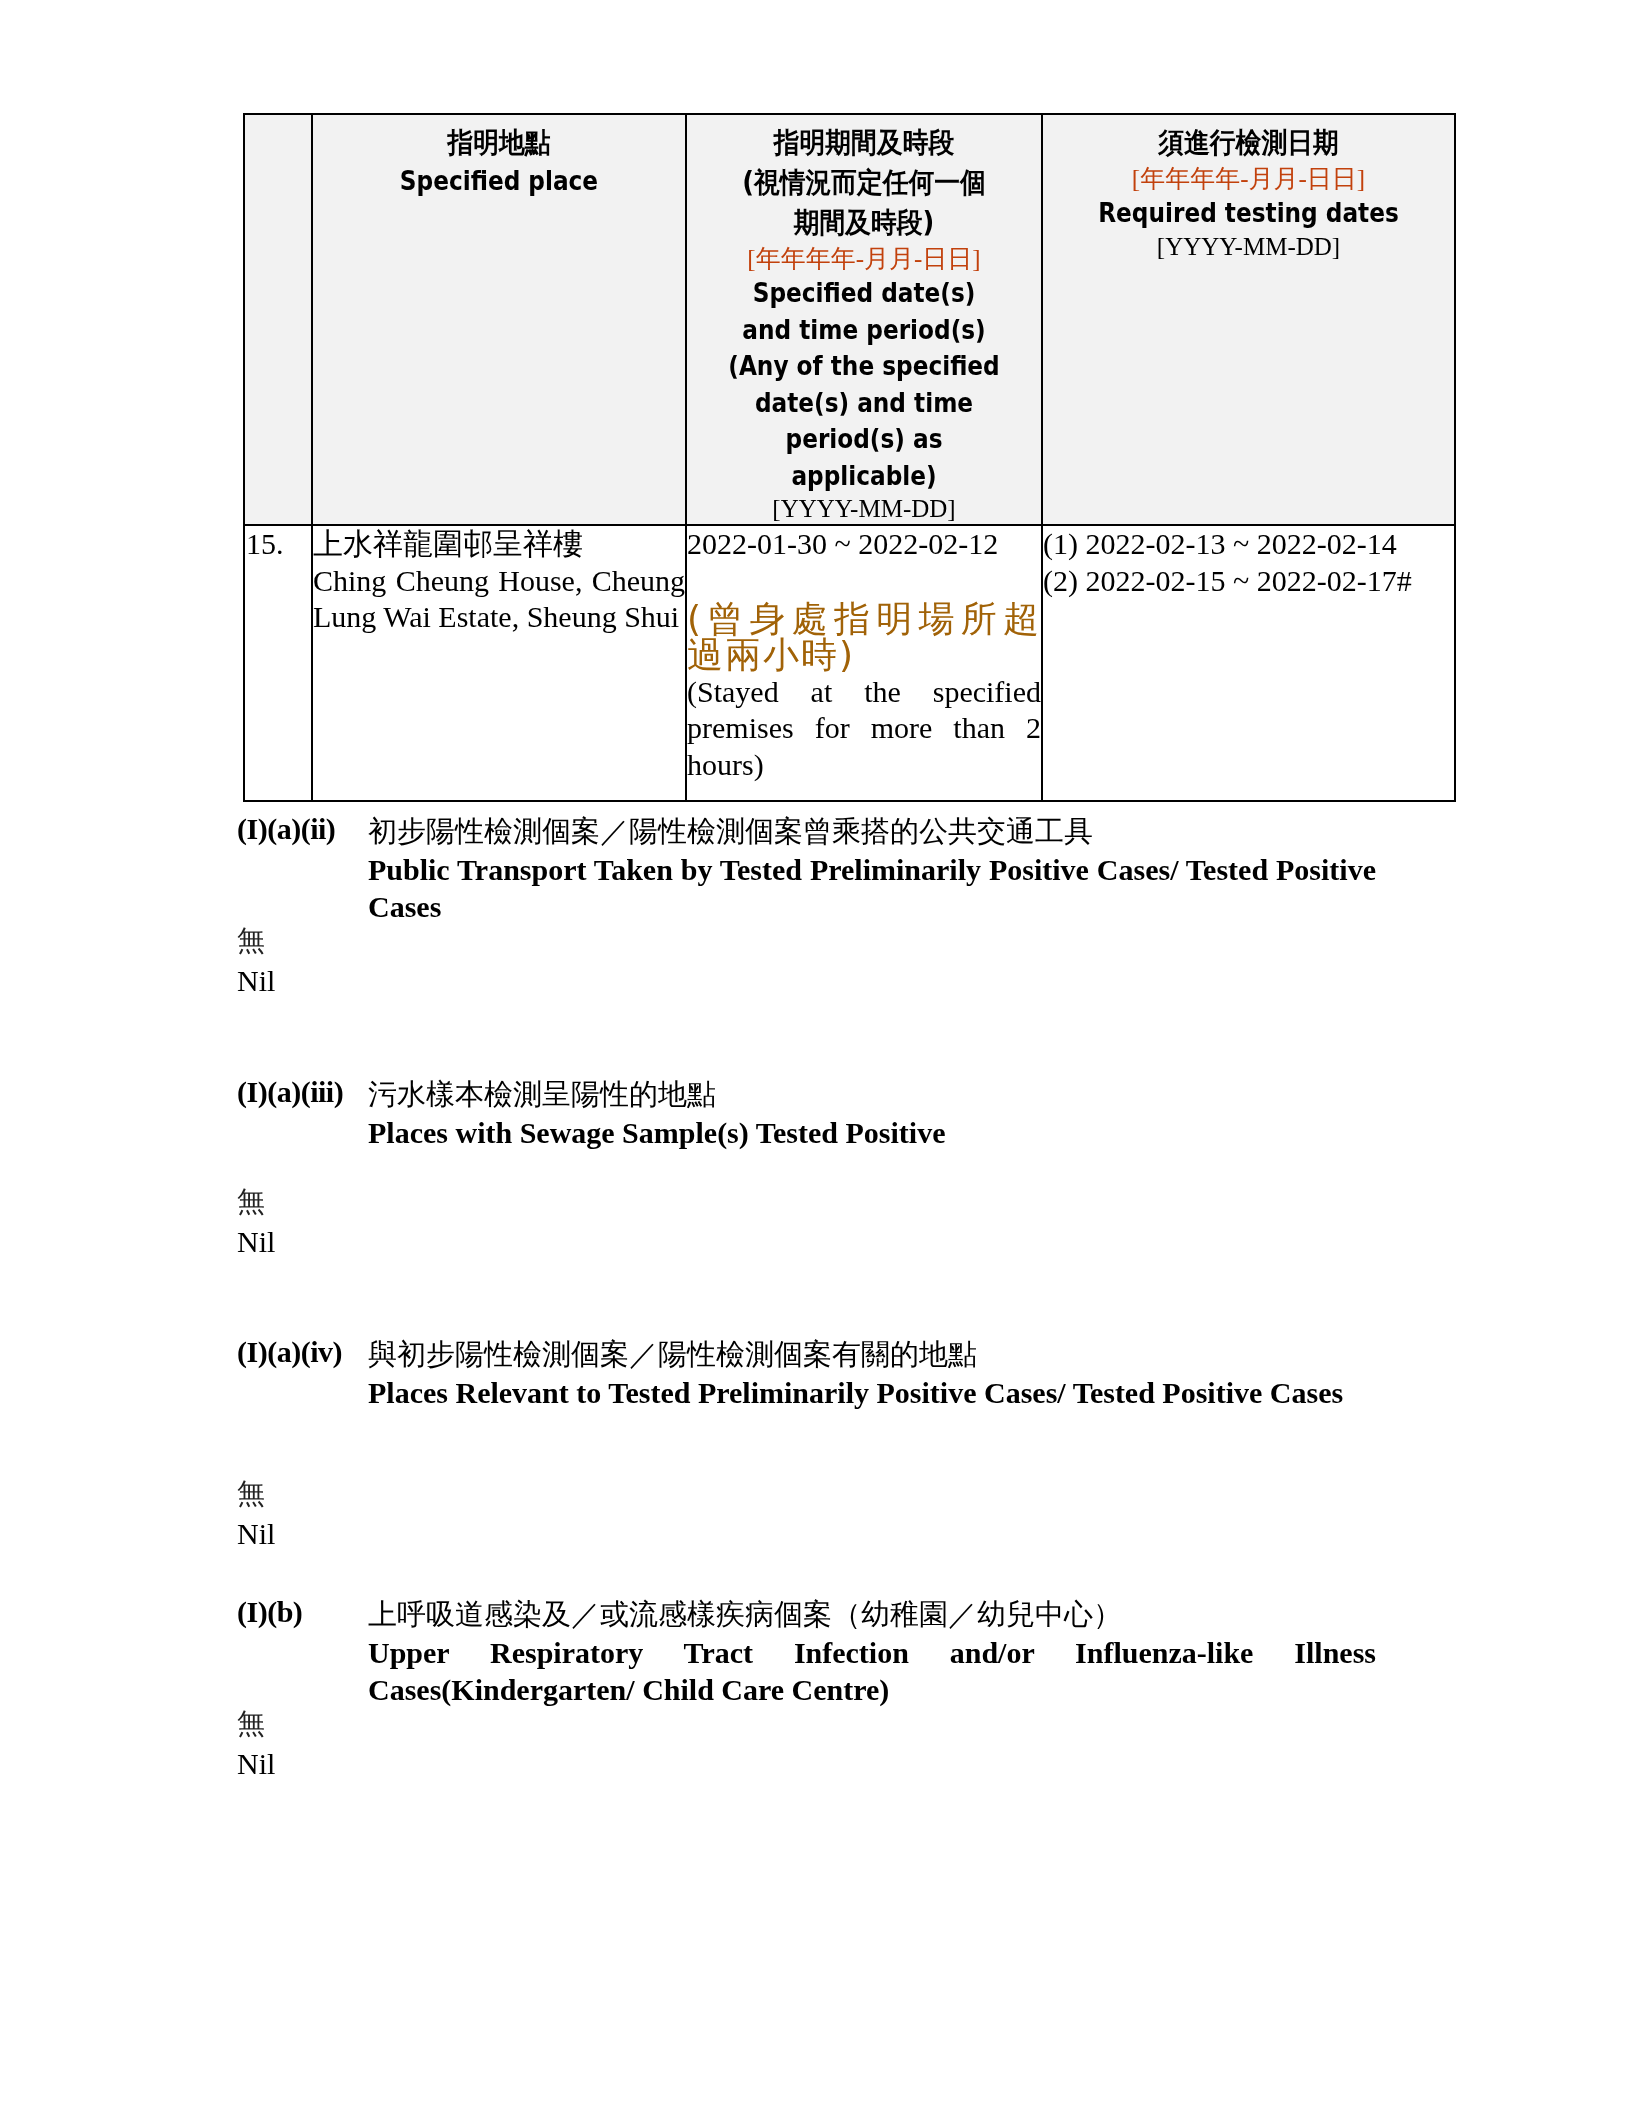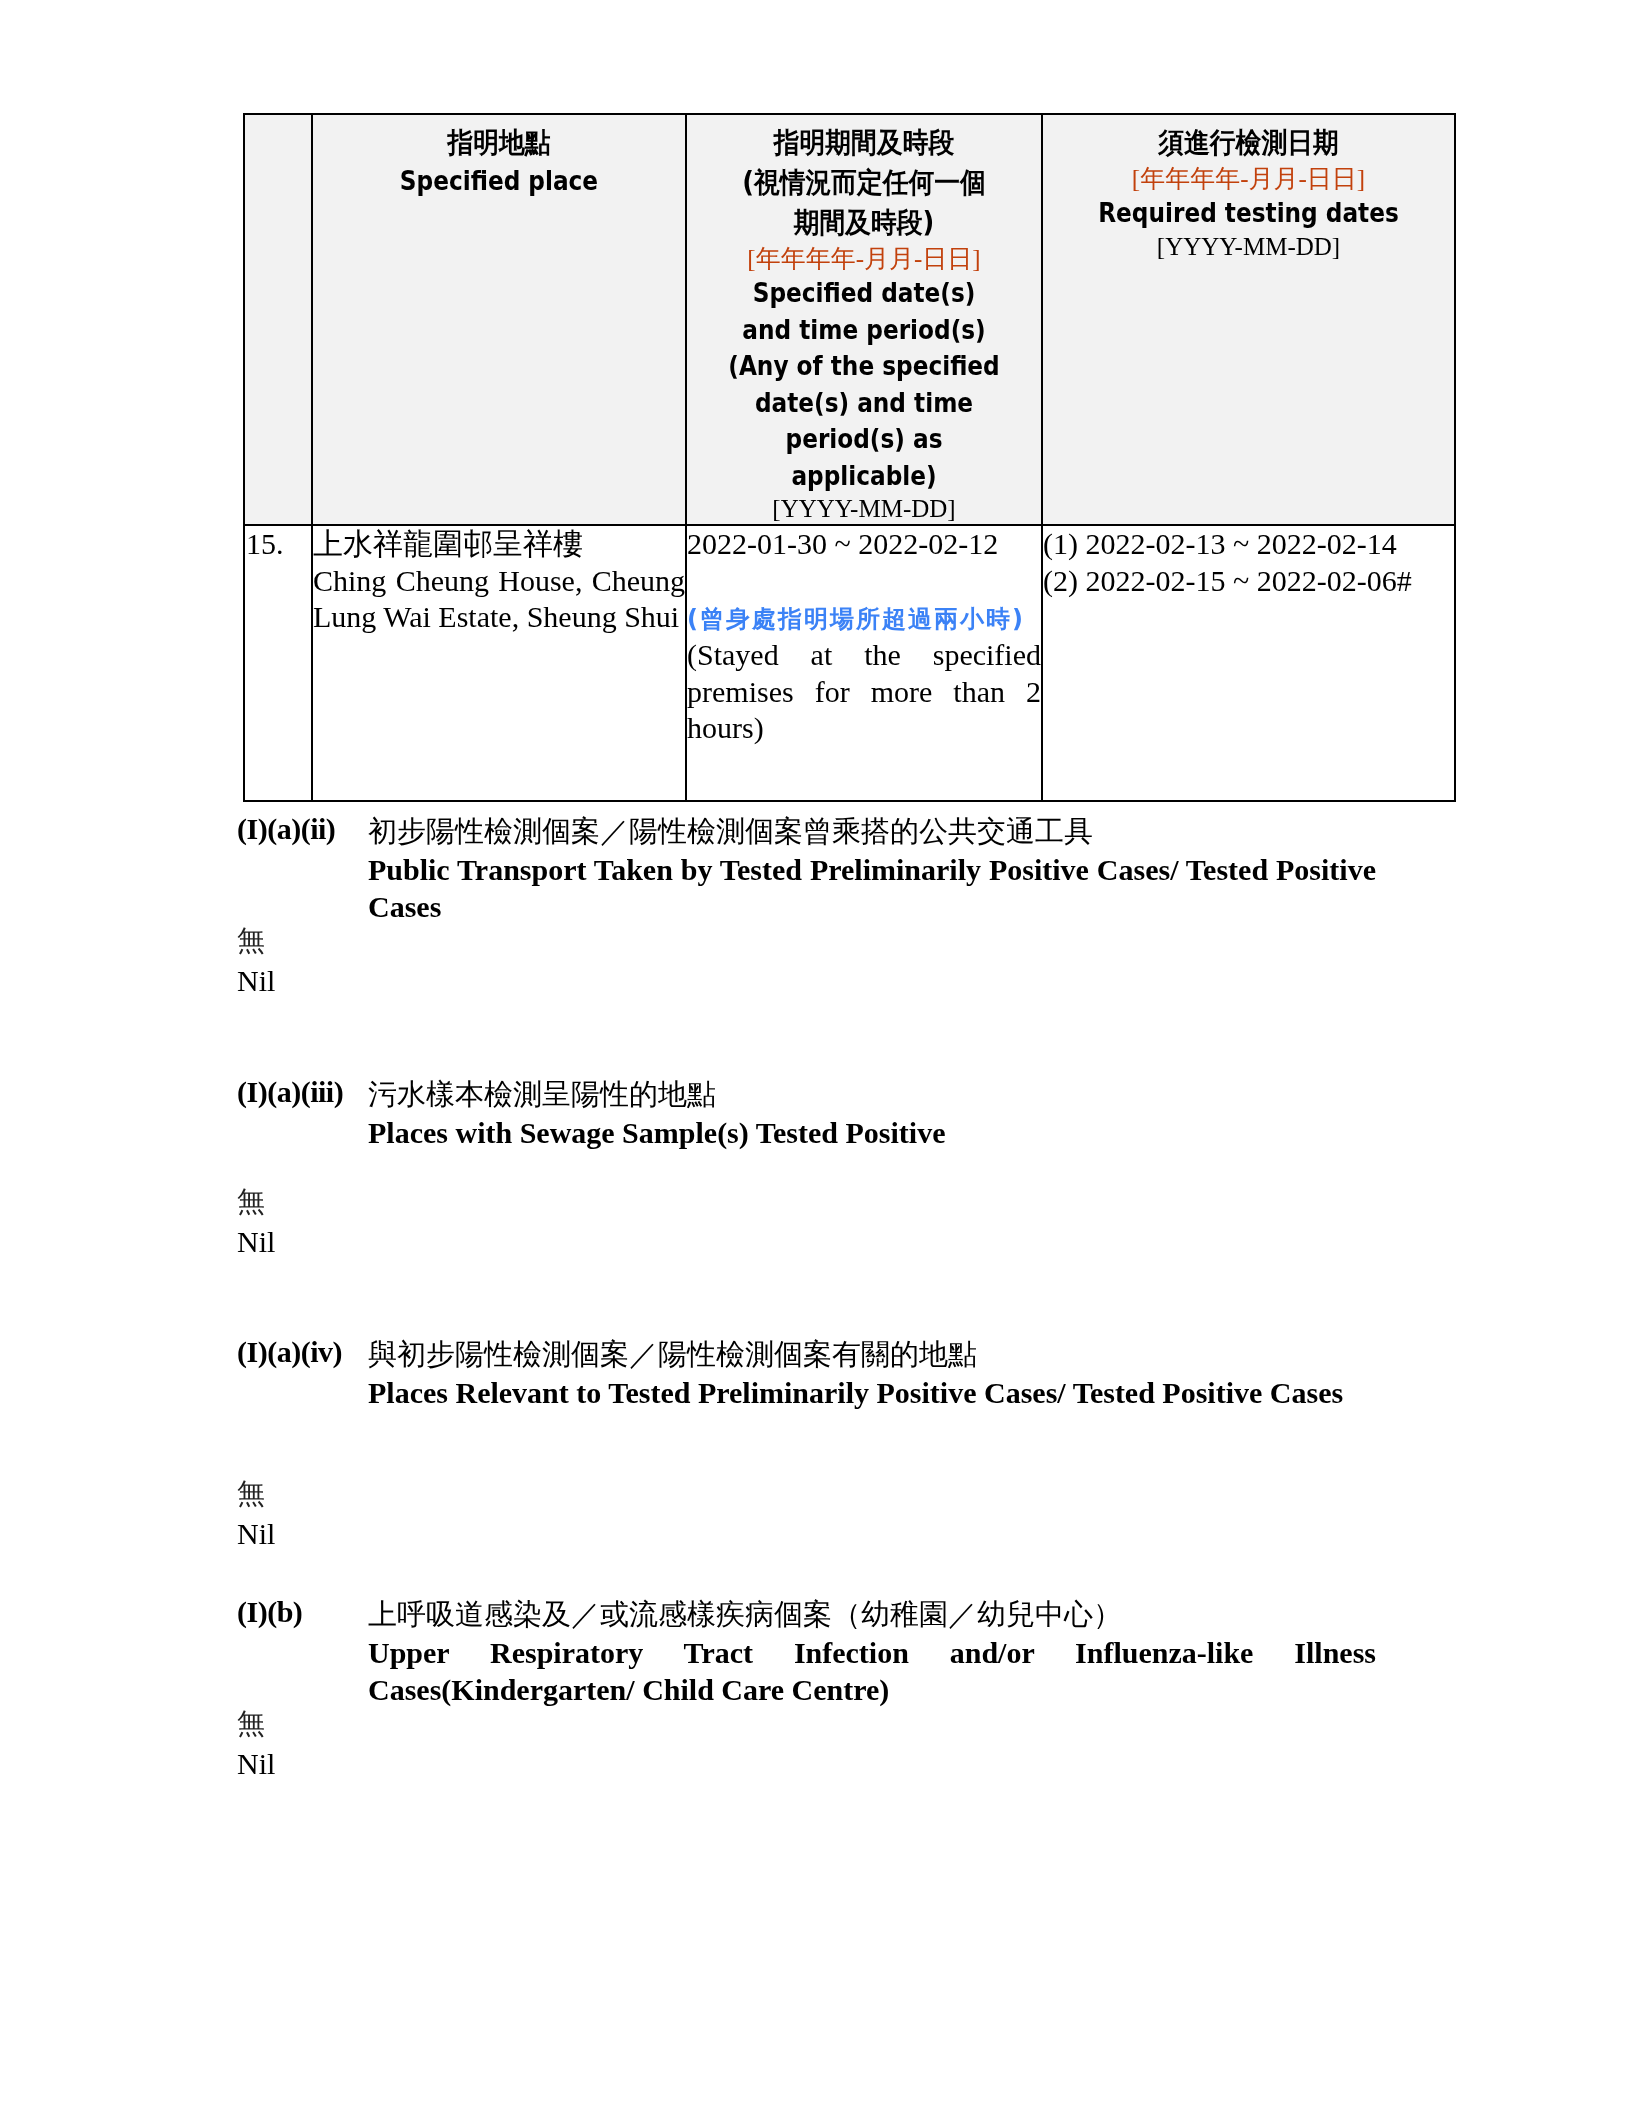--- a/index.html
+++ b/index.html
@@ -86,26 +86,26 @@
     <tbody>
       <tr class="data-row">
         <td class="cell no">15.</td>
         <td class="cell">
           <div>上水祥龍圍邨呈祥樓</div>
           <div class="justify">Ching Cheung House, Cheung Lung Wai Estate, Sheung Shui</div>
         </td>
         <td class="cell">
           <div>2022-01-30 ~ 2022-02-12</div>
           <div class="gap"></div>
-          <div class="justify" style="font-family:'DejaVu Sans',sans-serif;font-size:24px;letter-spacing:2px;color:#3b82f6;font-weight:bold;">(曾身處指明場所超過兩小時)</div>
+          <div class="justify" style="font-family:'DejaVu Sans',sans-serif;font-size:36px;letter-spacing:2px;color:#a16207;">(曾身處指明場所超過兩小時)</div>
           <div class="justify">(Stayed at the specified premises for more than 2 hours)</div>
         </td>
         <td class="cell">
           <div>(1) 2022-02-13 ~ 2022-02-14</div>
-          <div>(2) 2022-02-15 ~ 2022-02-06#</div>
+          <div>(2) 2022-02-15 ~ 2022-02-17#</div>
         </td>
       </tr>
     </tbody>
   </table>
 
   <div class="section" style="top:812px;">
     <div class="code">(I)(a)(ii)</div>
     <div class="zh-title">初步陽性檢測個案／陽性檢測個案曾乘搭的公共交通工具</div>
     <div class="en-title" style="top:40px;">Public Transport Taken by Tested Preliminarily Positive Cases/ Tested Positive Cases</div>
     <div class="nil-zh" style="top:110px;">無</div>

